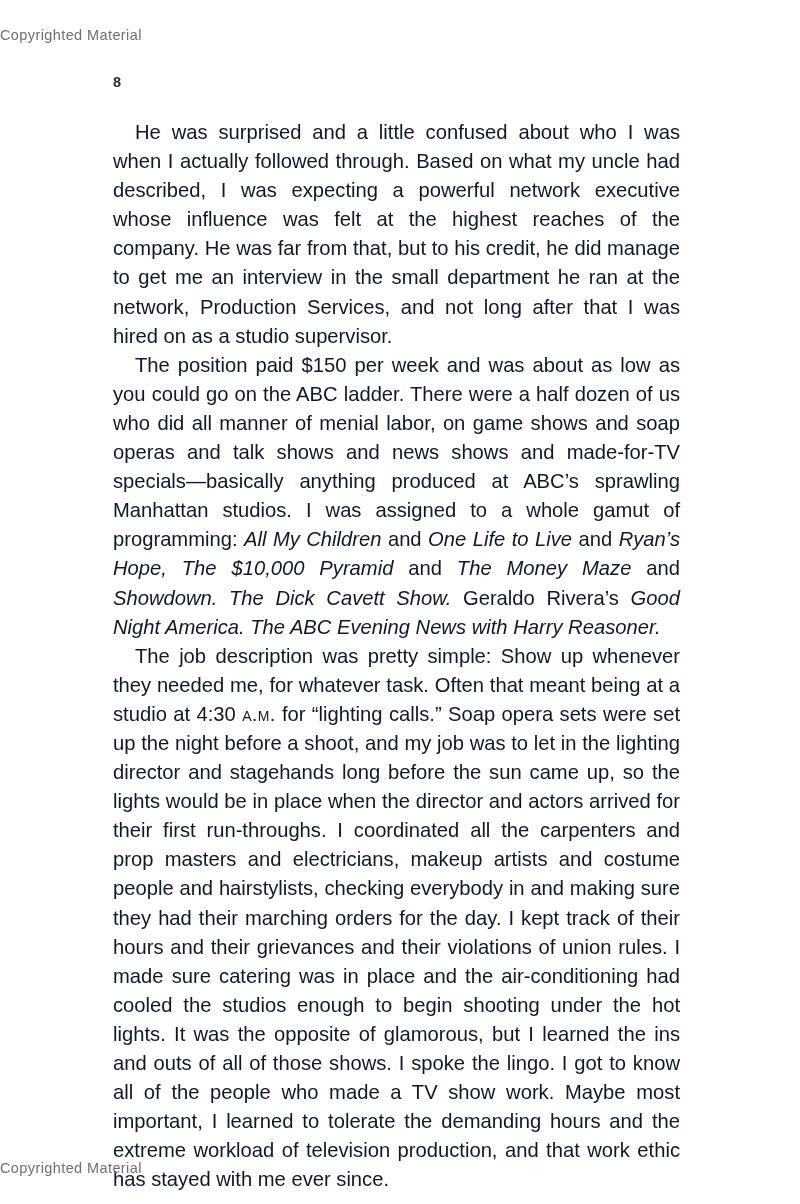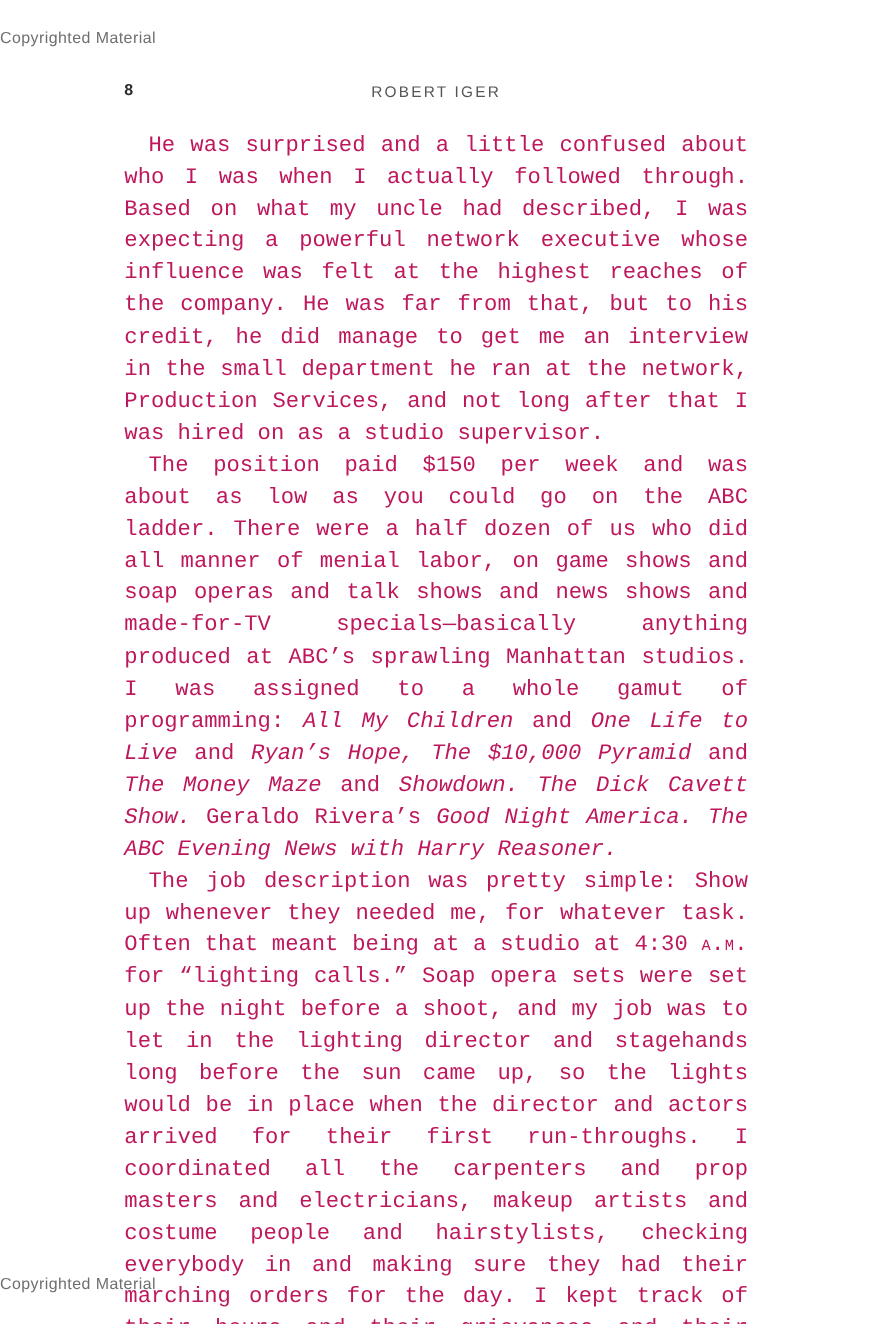--- a/index.html
+++ b/index.html
@@ -65,24 +65,24 @@
   
   .textblock {
     position: absolute;
     left: 113px;
     top: 118px;
     width: 567px;
   }
 
   .para {
     margin: 0;
-    font-family: Liberation Mono, monospace;
+    font-family: Liberation Sans, sans-serif;
     font-size: 20.2px;
     line-height: 29.1px;
-    color: #be185d;
+    color: #0f172a;
     text-align: justify;
     text-justify: inter-word;
     text-indent: 22px;
     hyphens: manual;
     -webkit-hyphens: manual;
   }
 
   .para i, .para em {
     font-style: italic;
     margin-top: 28px;
@@ -97,21 +97,20 @@
 </style>
 </head>
 <body>
 
 <div class="page">
 
   <div class="watermark watermark-top">Copyrighted Material</div>
 
   <div class="running-head">
     <span class="folio">8</span>
-    <span class="running-title">ROBERT IGER</span>
   </div>
 
   <div class="textblock">
     <p class="para">He was surprised and a little confused about who I was when I actually followed through. Based on what my uncle had described, I was expecting a powerful network executive whose influence was felt at the highest reaches of the company. He was far from that, but to his credit, he did manage to get me an interview in the small department he ran at the network, Production Services, and not long after that I was hired on as a studio supervisor.</p>
     <p class="para"><span>The position paid $150 per week and was about as low as you could go on the ABC ladder. There were a half dozen of us who did all manner of menial labor, on game shows and soap operas and talk shows and news shows and made-for-TV specials—basically anything produced at ABC’s sprawling Manhattan studios. I was assigned to a whole gamut of programming: </span><i>All My Children</i><span> and </span><i>One Life to Live</i><span> and </span><i>Ryan’s Hope, The $10,000 Pyramid</i><span> and </span><i>The Money Maze</i><span> and </span><i>Showdown. The Dick Cavett Show.</i><span> Geraldo Rivera’s </span><i>Good Night America. The ABC Evening News with Harry Reasoner.</i></p>
     <p class="para"><span>The job description was pretty simple: Show up whenever they needed me, for whatever task. Often that meant being at a studio at 4:30 </span><span class="smallcaps">a.m.</span><span> for “lighting calls.” Soap opera sets were set up the night before a shoot, and my job was to let in the lighting director and stagehands long before the sun came up, so the lights would be in place when the director and actors arrived for their first run-throughs. I coordinated all the carpenters and prop masters and electricians, makeup artists and costume people and hairstylists, checking everybody in and making sure they had their marching orders for the day. I kept track of their hours and their grievances and their violations of union rules. I made sure catering was in place and the air-conditioning had cooled the studios enough to begin shooting under the hot lights. It was the opposite of glamorous, but I learned the ins and outs of all of those shows. I spoke the lingo. I got to know all of the people who made a TV show work. Maybe most important, I learned to tolerate the demanding hours and the extreme workload of television production, and that work ethic has stayed with me ever since.</span></p>
   </div>
 
   <div class="watermark watermark-bottom">Copyrighted Material</div>
 

